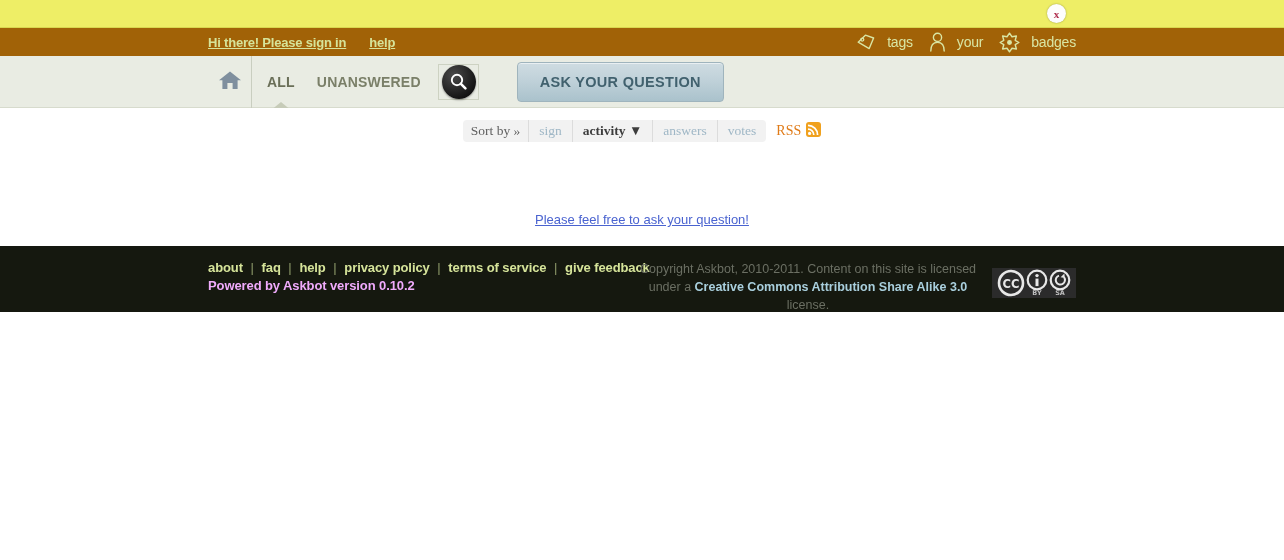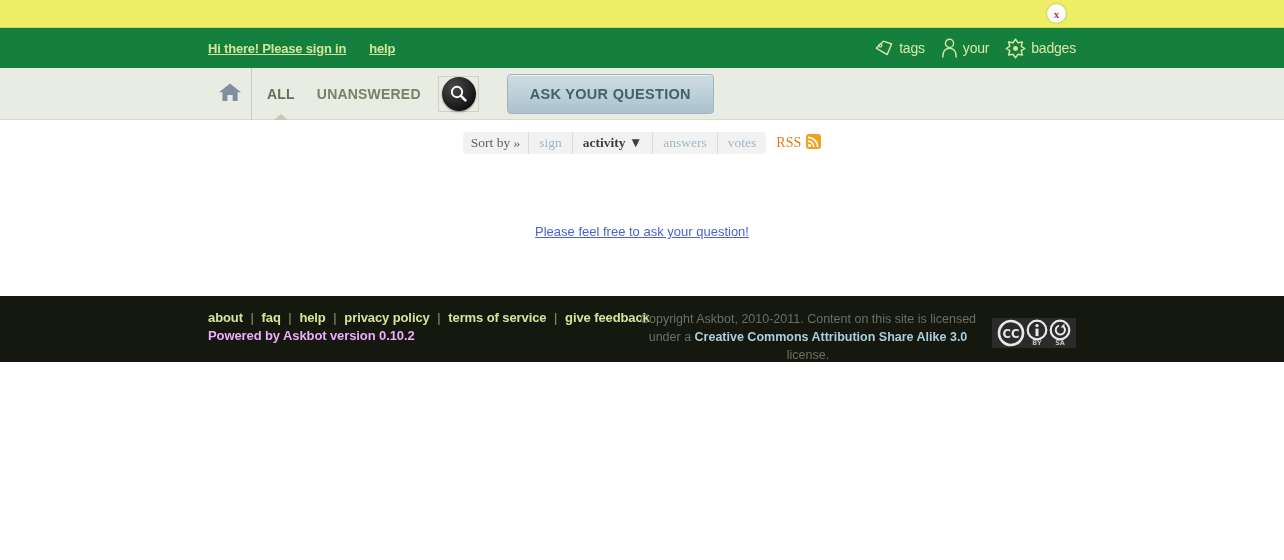--- a/index.html
+++ b/index.html
@@ -38,22 +38,22 @@
     display: flex; align-items: center; justify-content: center;
     font-size: 11px;
     font-weight: bold;
     color: #b03050;
     cursor: pointer;
     font-family: "Liberation Serif", serif;
   }
 
   
   #top-nav {
-    height: 40px;
-    background: #15803d;
+    height: 28px;
+    background: #a16207;
     display: flex;
     align-items: center;
     position: relative;
   }
   #top-nav .left-links {
     margin-left: 208px;
     display: flex;
     align-items: center;
     gap: 23px;
   }
@@ -68,21 +68,21 @@
   #top-nav .right-links {
     position: absolute;
     right: 208px;
     display: flex;
     align-items: center;
     gap: 16px;
   }
   #top-nav .right-links .navitem {
     display: flex;
     align-items: center;
-    gap: 5px;
+    gap: 11px;
     cursor: pointer;
   }
   #top-nav .right-links .navitem .lbl {
     color: #d9e6a4;
     font-size: 14px;
     font-weight: normal;
     text-decoration: none;
     letter-spacing: -0.2px;
   }
   .navicon { display: block; }
@@ -160,38 +160,38 @@
   #search-btn {
     width: 34px; height: 34px;
     border-radius: 50%;
     background: radial-gradient(circle at 34% 30%, #4a4a4a 0%, #1b1b1b 62%, #000 100%);
     display: flex; align-items: center; justify-content: center;
     margin-left: 3px;
     cursor: pointer;
     box-shadow: 0 1px 2px rgba(0,0,0,.4);
   }
   #ask-btn {
-    margin-left: 28px;
+    margin-left: 38px;
     height: 40px;
     padding: 0 22px;
     display: flex; align-items: center; justify-content: center;
     background: linear-gradient(to bottom, #cfdce2 0%, #bed0d8 50%, #aac2cc 100%);
     border: 1px solid #9fb4bd;
     border-radius: 4px;
     color: #41616e;
     font-size: 14.5px;
     font-weight: bold;
     letter-spacing: 0.3px;
     cursor: pointer;
     box-shadow: inset 0 1px 0 rgba(255,255,255,.55);
   }
 
   
   #main {
-    height: 176px;
+    height: 138px;
     background: #ffffff;
     position: relative;
   }
   #sort-bar {
     position: absolute;
     left: 0; right: 0;
     top: 12px;
     display: flex;
     justify-content: center;
     align-items: center;

